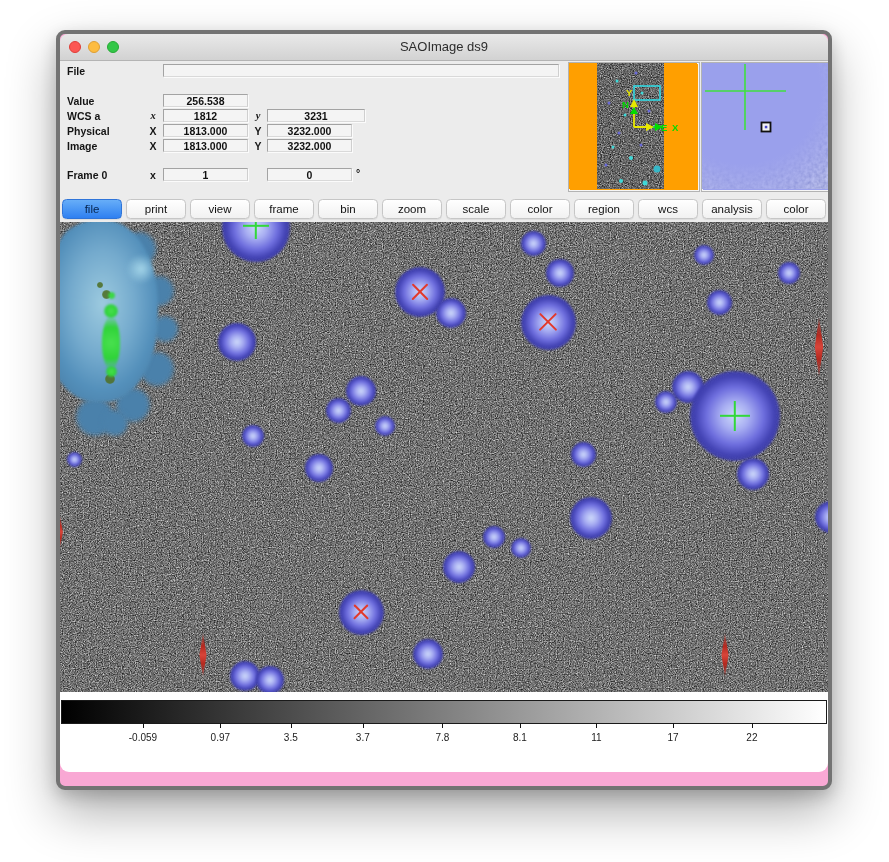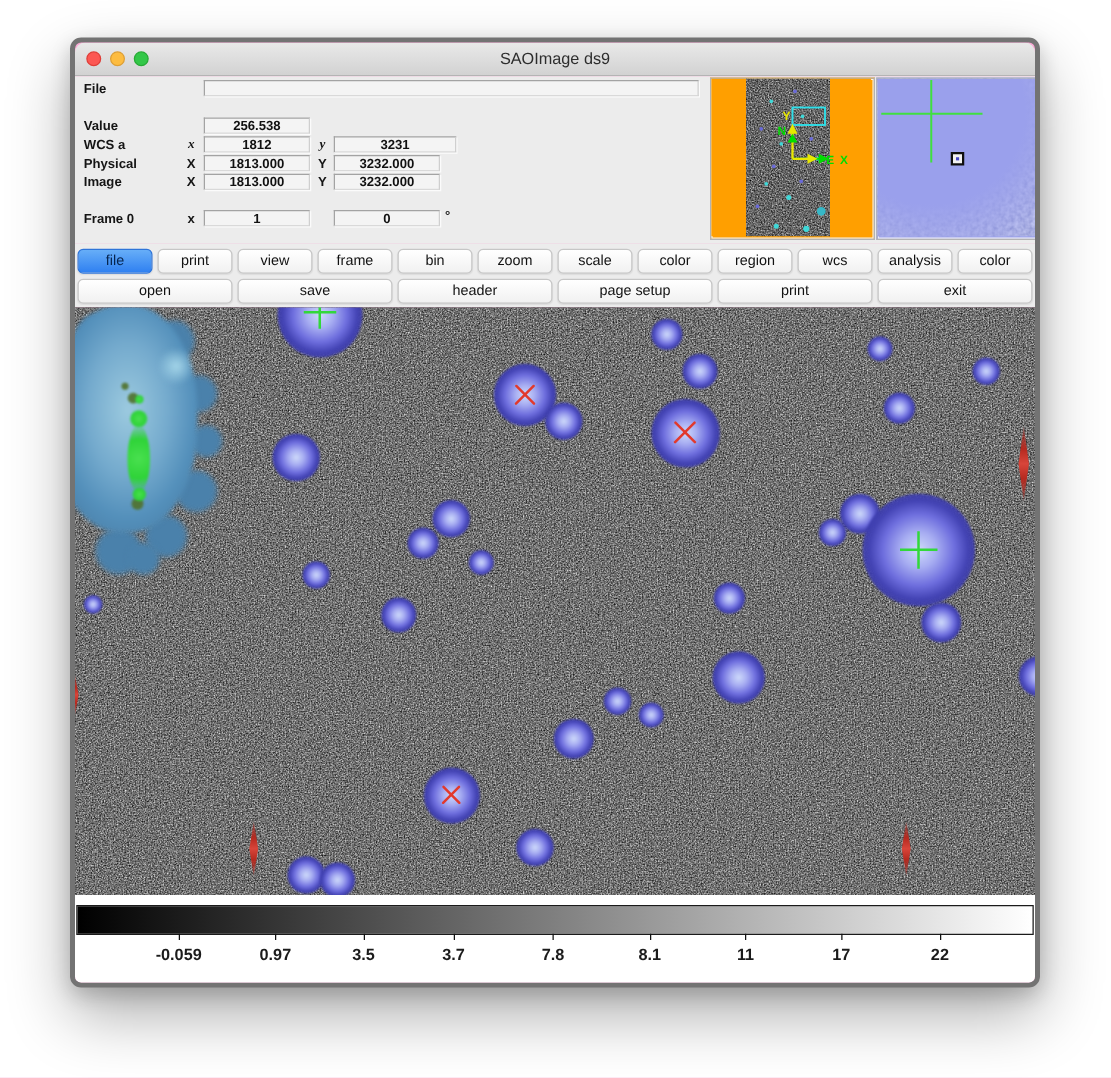--- a/index.html
+++ b/index.html
@@ -58,21 +58,21 @@
   .mark-plus::after{content:"";position:absolute;top:50%;left:0;height:2.4px;width:100%;background:#32d83a;transform:translateY(-50%);}
   .streak{position:absolute;filter:blur(.6px);
     clip-path:polygon(50% 0,82% 50%,50% 100%,18% 50%);
     background:linear-gradient(180deg,rgba(170,35,28,.25) 0%,#b5291f 30%,#d8453a 50%,#b5291f 70%,rgba(170,35,28,.25) 100%);}
   
   .cbar-section{position:relative;height:80px;background:#ffffff;border-radius:0 0 9px 9px;}
   .cbar{position:absolute;left:1px;right:1px;top:8px;height:22px;border:1px solid #1a1a1a;
     background:linear-gradient(to right,#000 0%,#fff 100%);}
   .cb-ticks{position:absolute;left:1px;right:1px;top:31px;height:40px;}
   .cb-tick{position:absolute;top:0;width:1px;height:5px;background:#111;}
-  .cb-label{position:absolute;top:9px;transform:translateX(-50%);font-size:13px;font-weight:700;color:#1b1b1b;white-space:nowrap;}
+  .cb-label{position:absolute;top:9px;transform:translateX(-50%);font-size:10px;font-weight:400;color:#1b1b1b;white-space:nowrap;}
 </style>
 </head>
 <body>
 
 <div class="window">
 
   <div class="titlebar">
     <div class="traffic">
       <span class="tl red"></span>
       <span class="tl yellow"></span>
@@ -205,28 +205,20 @@
       <button class="mbtn">frame</button>
       <button class="mbtn">bin</button>
       <button class="mbtn">zoom</button>
       <button class="mbtn">scale</button>
       <button class="mbtn">color</button>
       <button class="mbtn">region</button>
       <button class="mbtn">wcs</button>
       <button class="mbtn">analysis</button>
       <button class="mbtn">color</button>
     </div>
-    <div class="mrow">
-      <button class="mbtn">open</button>
-      <button class="mbtn">save</button>
-      <button class="mbtn">header</button>
-      <button class="mbtn">page setup</button>
-      <button class="mbtn">print</button>
-      <button class="mbtn">exit</button>
-    </div>
   </div>
 
   <div class="canvas" id="image-canvas">
     <svg class="noise" width="774" height="470">
       <defs>
         <filter id="nMain" x="0" y="0" width="100%" height="100%">
           <feTurbulence type="fractalNoise" baseFrequency="0.85" numOctaves="2" seed="11" stitchTiles="stitch"></feTurbulence>
           <feColorMatrix type="saturate" values="0"></feColorMatrix>
           <feComponentTransfer>
             <feFuncR type="gamma" amplitude="1.5" exponent="3.2" offset="0"></feFuncR>

